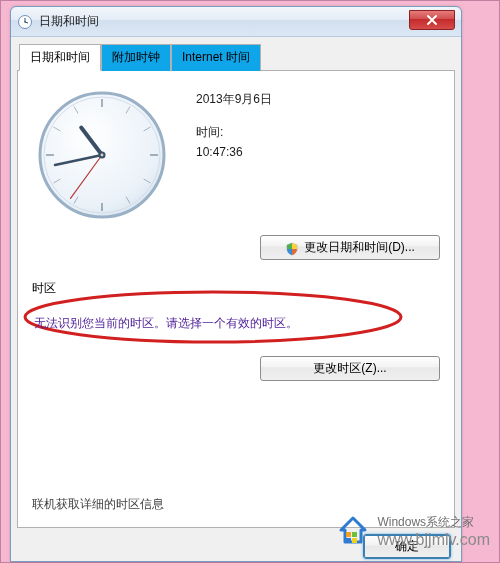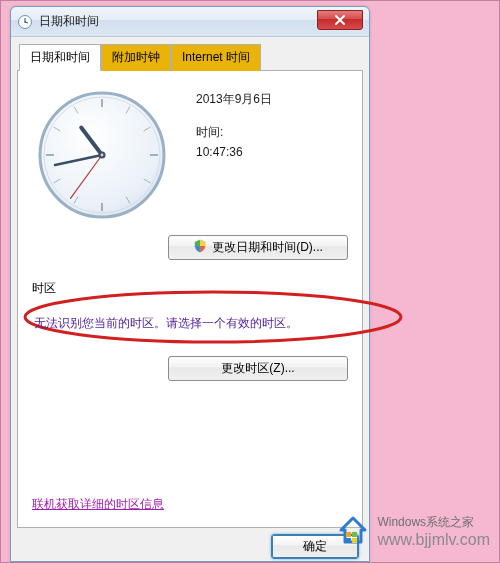--- a/index.html
+++ b/index.html
@@ -15,21 +15,21 @@
   .outer-frame {
     position: absolute;
     left: 0; top: 0;
     width: 500px; height: 563px;
     border: 1px solid #c080a0;
   }
   .window {
     position: absolute;
     left: 10px;
     top: 6px;
-    width: 360px;
+    width: 452px;
     height: 556px;
     background: linear-gradient(to bottom, #d2e0ef 0%, #dce6f1 100%);
     border: 1px solid #7a9cc0;
     border-radius: 6px 6px 0 0;
     box-shadow: 0 0 3px rgba(0,0,0,0.15);
   }
   .titlebar {
     height: 30px;
     background: linear-gradient(to bottom, #f1f6fb 0%, #e4ecf6 45%, #d2dfef 46%, #dce7f4 100%);
     border-bottom: 1px solid #b7c9de;
@@ -68,21 +68,21 @@
   .tabs {
     display: flex;
     border-bottom: 1px solid #b1b1b1;
     padding-left: 2px;
   }
   .tab {
     padding: 4px 10px;
     font-size: 12px;
     border: 1px solid #b1b1b1;
     border-bottom: none;
-    background: #eab308;
+    background: #0ea5e9;
     margin-right: 0px;
     cursor: pointer;
     position: relative;
     top: 1px;
     color: #000;
   }
   .tab.active {
     background: #ffffff;
     border-bottom: 1px solid #ffffff;
     top: 1px;
@@ -118,21 +118,21 @@
   .win-btn {
     min-width: 180px;
     padding: 3px 12px;
     font-size: 12px;
     color: #000;
     background: linear-gradient(to bottom, #ffffff 0%, #f2f2f2 45%, #e8e8e8 46%, #f0f0f0 100%);
     border: 1px solid #8c8c8c;
     border-radius: 3px;
     cursor: pointer;
     display: inline-flex;
-    align-items: flex-start;
+    align-items: flex-end;
     justify-content: center;
     gap: 5px;
   }
   .shield {
     display: inline-block;
     width: 14px; height: 14px;
   }
   .fieldset-label {
     color: #000;
     margin-top: 20px;
@@ -151,22 +151,21 @@
     width: 390px; height: 60px;
     pointer-events: none;
   }
   .links {
     position: absolute;
     bottom: 10px;
     left: 14px;
   }
   .links a {
     display: block;
-    color: #a21caf;
-    text-decoration: underline;
+    color: #404040;
     margin-bottom: 4px;
     cursor: pointer;
   }
   .bottom-buttons {
     display: flex;
     justify-content: flex-end;
     padding: 6px 4px 0 0;
     gap: 8px;
   }
   .bottom-buttons .win-btn {

